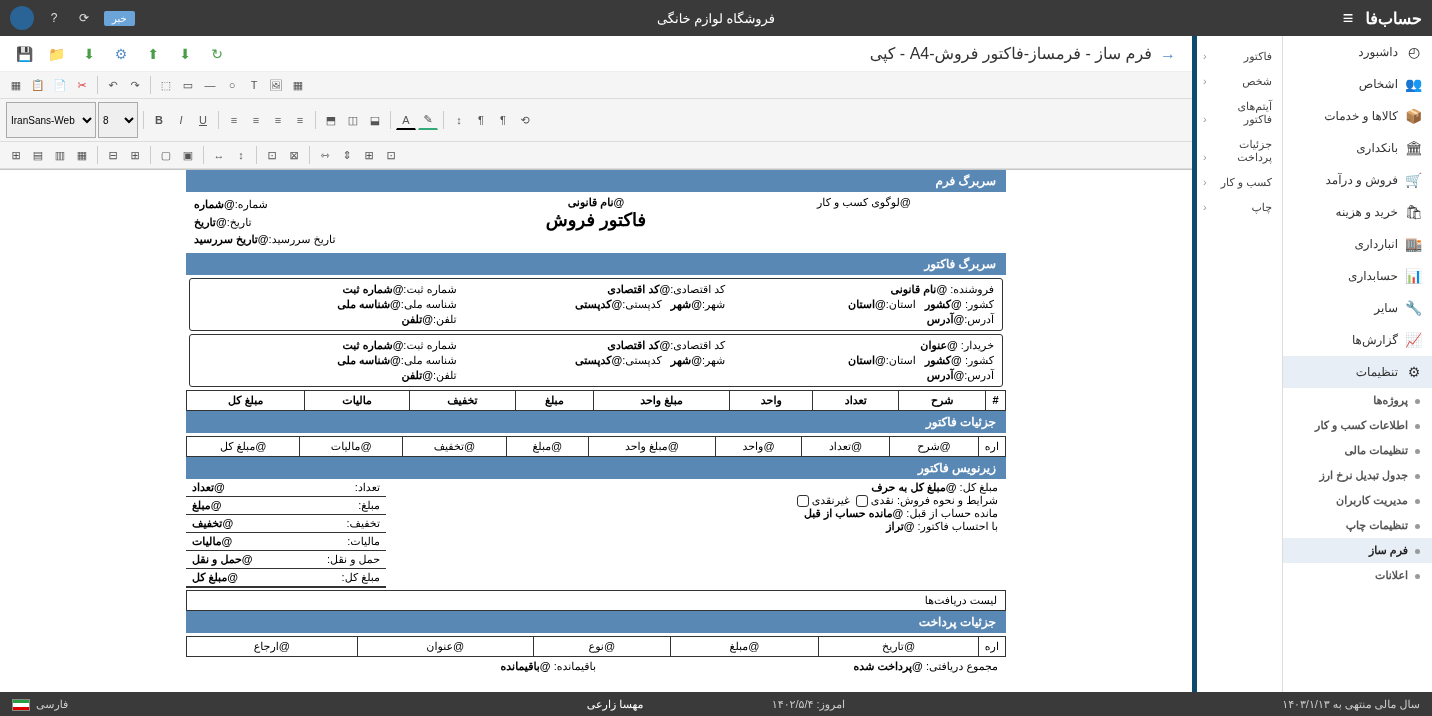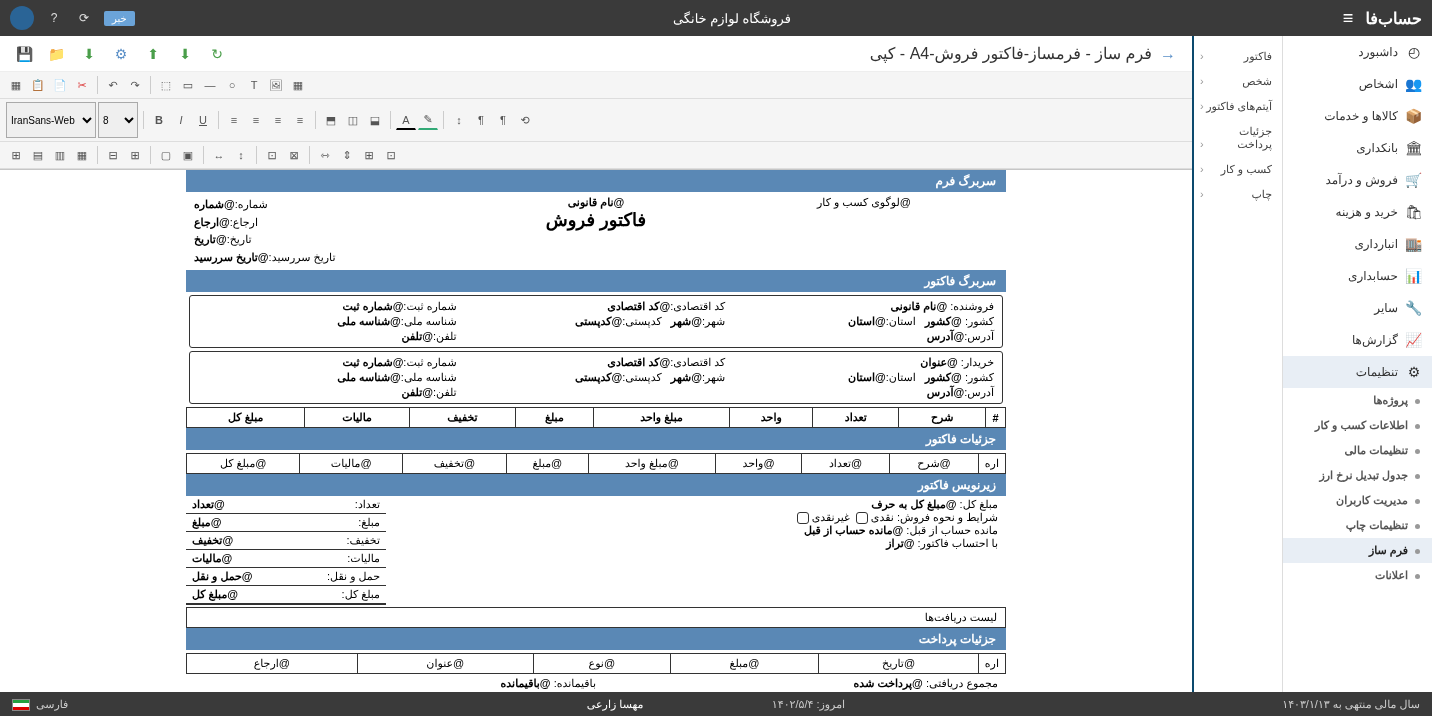--- a/index.html
+++ b/index.html
@@ -1,42 +1,42 @@
 <!DOCTYPE html>
 <html dir="rtl" lang="fa"><head>
 <meta charset="utf-8">
 <style>
 * { box-sizing: border-box; margin: 0; padding: 0; }
 body { font-family: Tahoma, Arial, sans-serif; font-size: 12px; background: #fff; overflow: hidden; width: 1432px; height: 716px; }
 
 
 .top-header { height: 36px; background: #3a3a3a; color: #fff; display: flex; align-items: center; justify-content: space-between; padding: 0 10px; direction: rtl; }
 .top-header-right { display: flex; align-items: center; gap: 12px; }
-.top-header-center { position: absolute; left: 50%; transform: translateX(-50%); font-size: 13px; margin-left: 16px; }
+.top-header-center { position: absolute; left: 50%; transform: translateX(-50%); font-size: 13px; }
 .top-header-left { display: flex; align-items: center; gap: 10px; }
 .logo-text { font-size: 16px; font-weight: bold; }
 .hamburger { font-size: 18px; cursor: pointer; }
 .news-badge { background: #6ba4d9; color: #fff; padding: 2px 8px; border-radius: 2px; font-size: 10px; }
 .header-icon { width: 20px; height: 20px; display: inline-flex; align-items: center; justify-content: center; cursor: pointer; color: #ddd; }
 .avatar { width: 24px; height: 24px; border-radius: 50%; background: #2a6496; display: inline-block; }
 
 
 .main-layout { display: flex; height: calc(100% - 36px - 24px); direction: rtl; }
 
 
 .sidebar { width: 150px; background: #fff; border-left: 1px solid #ddd; overflow-y: auto; font-size: 12px; }
 .sidebar-item { display: flex; align-items: center; gap: 8px; padding: 8px 10px; cursor: pointer; color: #333; }
 .sidebar-item.active { background: #e8eef5; }
 .sidebar-icon { width: 16px; height: 16px; display: inline-flex; align-items: center; justify-content: center; font-size: 14px; }
 .sidebar-sub { font-size: 11px; color: #555; padding: 6px 24px 6px 10px; cursor: pointer; position: relative; font-weight: bold; }
 .sidebar-sub::before { content: ""; width: 5px; height: 5px; border-radius: 50%; background: #999; position: absolute; right: 12px; top: 11px; }
 .sidebar-sub.active { background: #e8eef5; font-weight: bold; color: #222; }
 
 
-.secondary-panel { width: 90px; background: #fff; border-left: 2px solid #0c4a6e; padding-top: 8px; }
+.secondary-panel { width: 90px; background: #fff; border-left: 5px solid #0c4a6e; padding-top: 8px; }
 .secondary-item { font-size: 11px; padding: 6px 10px; cursor: pointer; color: #444; position: relative; }
 .secondary-item::after { content: "‹"; position: absolute; left: 6px; color: #999; }
 
 
 .content-area { flex: 1; display: flex; flex-direction: column; overflow: hidden; direction: rtl; }
 
 
 .page-header { display: flex; align-items: center; justify-content: space-between; padding: 8px 16px; border-bottom: 1px solid #eee; }
 .page-title { font-size: 16px; color: #333; display: flex; align-items: center; gap: 8px; }
 .page-actions { display: flex; gap: 14px; direction: ltr; }
@@ -258,21 +258,20 @@
       <div class="canvas">
         <div class="section-bar">سربرگ فرم</div>
         <div style="display:flex;padding:4px 8px;font-size:11px;">
           <div style="flex:1;text-align:center;"><span>@لوگوی کسب و کار</span></div>
           <div style="flex:1;text-align:center;">
             <div style="font-weight:bold;">@نام قانونی</div>
             <div class="big-title">فاکتور فروش</div>
           </div>
           <div style="flex:1;text-align:left;font-size:11px;line-height:1.6;">
             <div><span>شماره:</span><b>@شماره</b></div>
-            <div><span>ارجاع:</span><b>@ارجاع</b></div>
             <div><span>تاریخ:</span><b>@تاریخ</b></div>
             <div><span>تاریخ سررسید:</span><b>@تاریخ سررسید</b></div>
           </div>
         </div>
 
         <div class="section-bar">سربرگ فاکتور</div>
         <div class="section-box">
           <div class="grid3">
             <div><span>فروشنده:</span> <b>@نام قانونی</b></div>
             <div><span>کد اقتصادی:</span><b>@کد اقتصادی</b></div>

